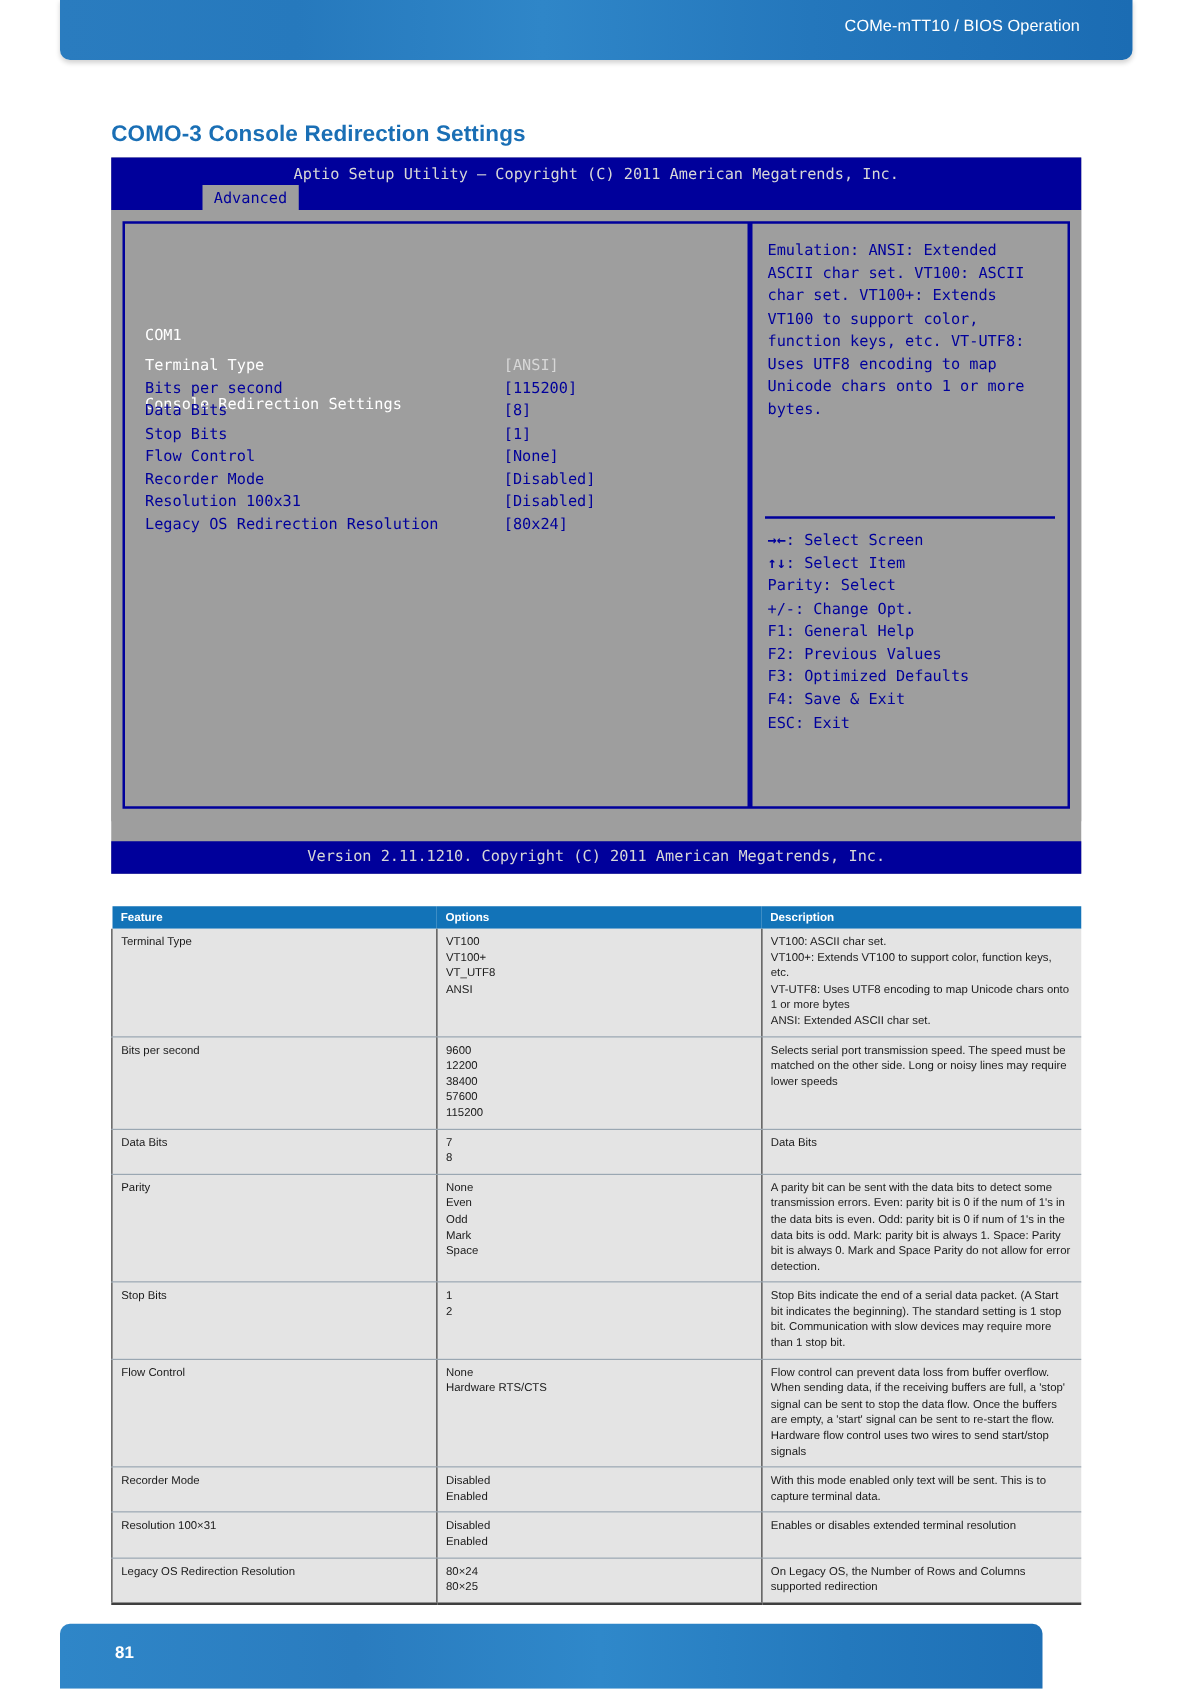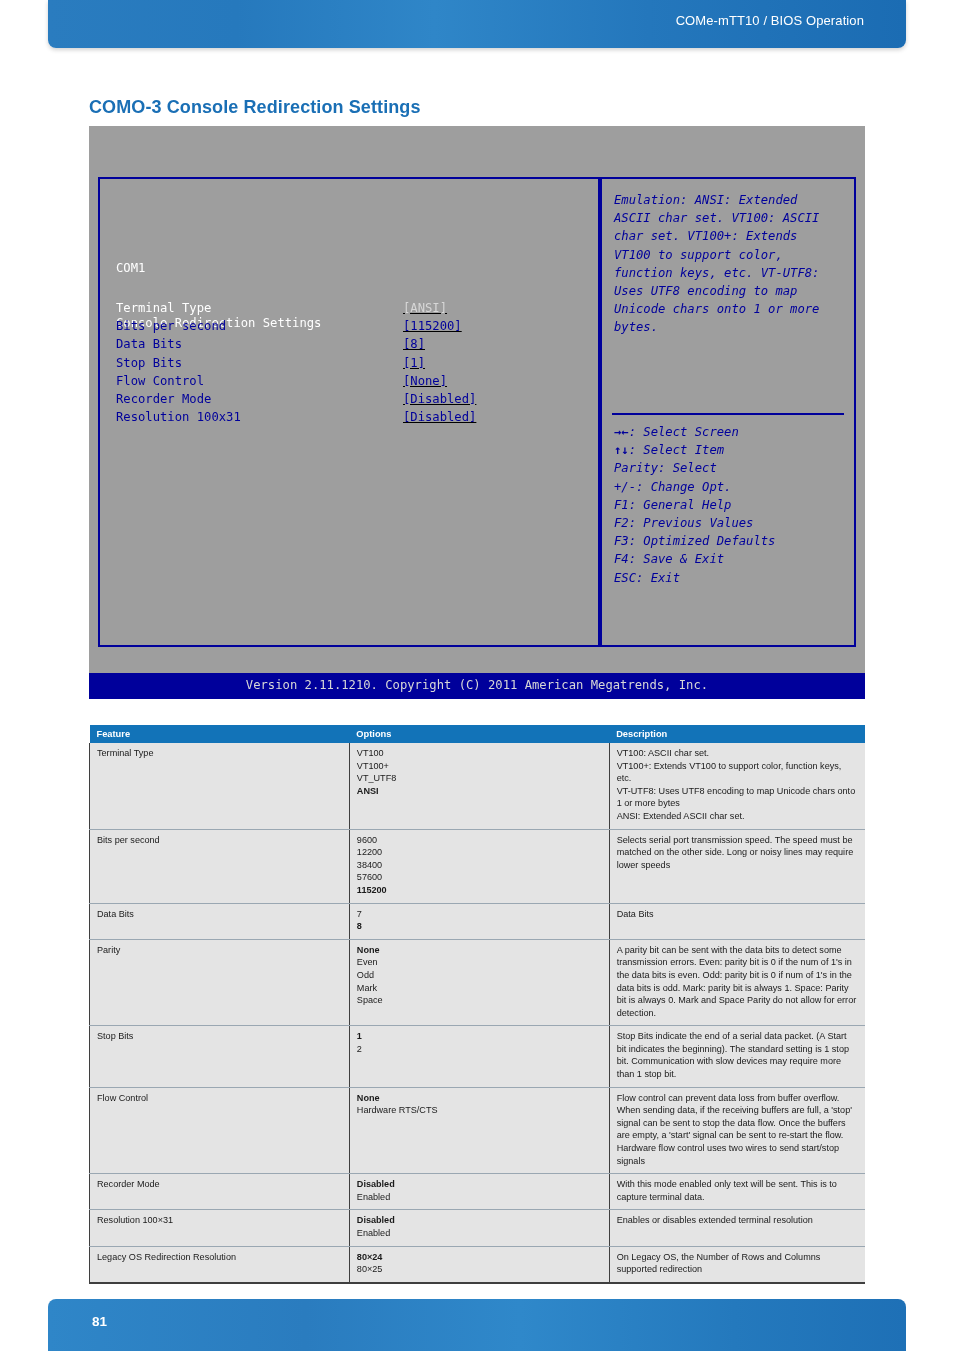--- a/index.html
+++ b/index.html
@@ -103,35 +103,33 @@
     box-sizing: border-box;
   }
   .bios-pane-right {
     position: absolute;
     left: 511px;
     top: 9px;
     width: 256px;
     height: 470px;
     border: 2px solid #00009b;
     box-sizing: border-box;
-    font-style: italic;
   }
   .bios-heading {
     position: absolute;
     left: 16px;
     top: 44px;
     color: #ffffff;
     white-space: pre;
   }
   .bios-items {
     position: absolute;
     left: 16px;
-    top: 120px;
+    top: 104px;
     width: 470px;
-    text-decoration: underline;
   }
   .bios-row {
     position: relative;
     height: 18.2px;
     white-space: nowrap;
   }
   .bios-row .lbl {
     display: inline-block;
     width: 287px;
     color: #00009b;
@@ -210,29 +208,29 @@
     padding: 4px 7px 6px 7px;
     border-right: 1px solid #3f3f3f;
     border-bottom: 1px solid #9aa7b2;
     line-height: 12.6px;
   }
   .opt-table td:last-child { border-right: none; margin-top: 48px; }
   .opt-table tr:last-child td { border-bottom: 2px solid #3f3f3f; }
   .opt-table col.c-feature { width: 260px; }
   .opt-table col.c-options { width: 260px; }
   .opt-table col.c-desc { width: 256px; }
-  .opt-table .bold { font-weight: bold; }
+  .opt-table .bold { font-weight: normal; }
   .opt-table td.feature-cell { border-left: 1px solid #3f3f3f; }
 
   
   .page-footer {
     position: absolute;
     left: 48px;
     bottom: 0;
-    width: 858px;
+    width: 786px;
     height: 52px;
     background: linear-gradient(90deg, #2f86c8 0%, #2a7cbf 30%, #2f88ca 55%, #2479bd 80%, #1e70b6 100%);
     border-top-left-radius: 8px;
     border-top-right-radius: 8px;
   }
   .page-number {
     position: absolute;
     left: 44px;
     top: 15px;
     color: #ffffff;
@@ -244,36 +242,41 @@
 <body>
 
 <div class="page-header">
   <div class="page-header-title">COMe-mTT10 / BIOS Operation</div>
 </div>
 
 <div class="section-title">COMO-3 Console Redirection Settings</div>
 
 <div class="bios">
 
+  <div class="bios-titlebar">
+    <div class="bios-titlebar-text">Aptio Setup Utility – Copyright (C) 2011 American Megatrends, Inc.</div>
+    <div class="bios-tab">Advanced</div>
+  </div>
 
   <div class="bios-body">
 
     <div class="bios-pane-left">
       <div class="bios-heading">
         <div>COM1</div>
         <div>Console Redirection Settings</div>
       </div>
       <div class="bios-items" id="bios-items">
           <div class="bios-row selected"><span class="lbl">Terminal Type</span><span class="val">[ANSI]</span></div>
           <div class="bios-row"><span class="lbl">Bits per second</span><span class="val">[115200]</span></div>
           <div class="bios-row"><span class="lbl">Data Bits</span><span class="val">[8]</span></div>
           <div class="bios-row"><span class="lbl">Stop Bits</span><span class="val">[1]</span></div>
           <div class="bios-row"><span class="lbl">Flow Control</span><span class="val">[None]</span></div>
           <div class="bios-row"><span class="lbl">Recorder Mode</span><span class="val">[Disabled]</span></div>
           <div class="bios-row"><span class="lbl">Resolution 100x31</span><span class="val">[Disabled]</span></div>
+          <div class="bios-row"><span class="lbl">Legacy OS Redirection Resolution</span><span class="val">[80x24]</span></div>
         </div>
     </div>
 
     <div class="bios-pane-right">
       <div class="bios-help" id="bios-help">
           <div class="bios-help-line">Emulation: ANSI: Extended</div>
           <div class="bios-help-line">ASCII char set. VT100: ASCII</div>
           <div class="bios-help-line">char set. VT100+: Extends</div>
           <div class="bios-help-line">VT100 to support color,</div>
           <div class="bios-help-line">function keys, etc. VT-UTF8:</div>

